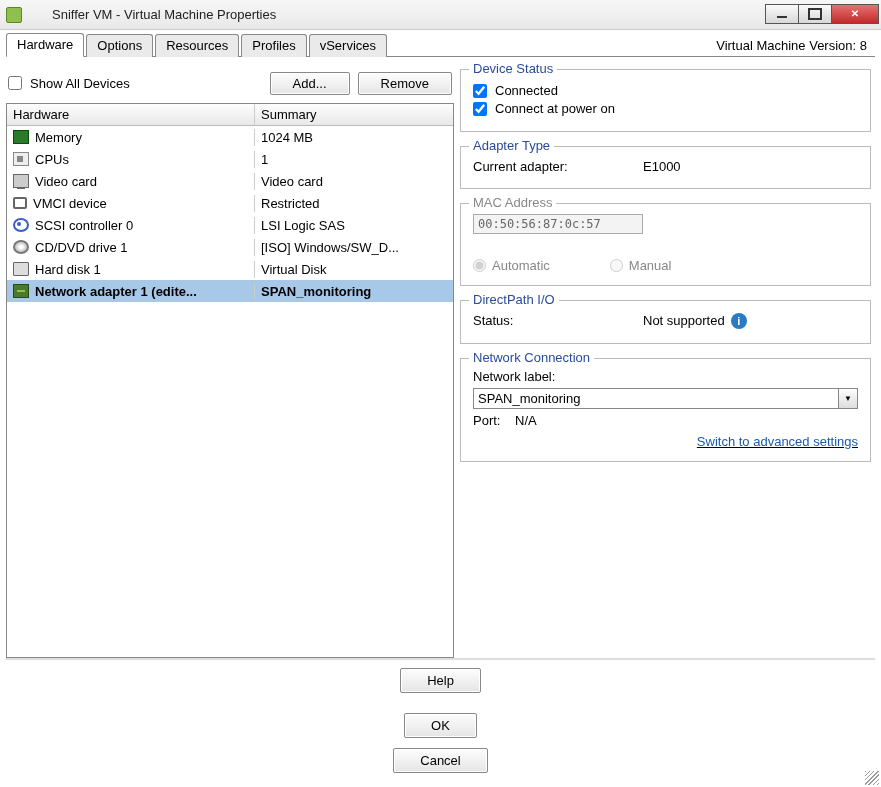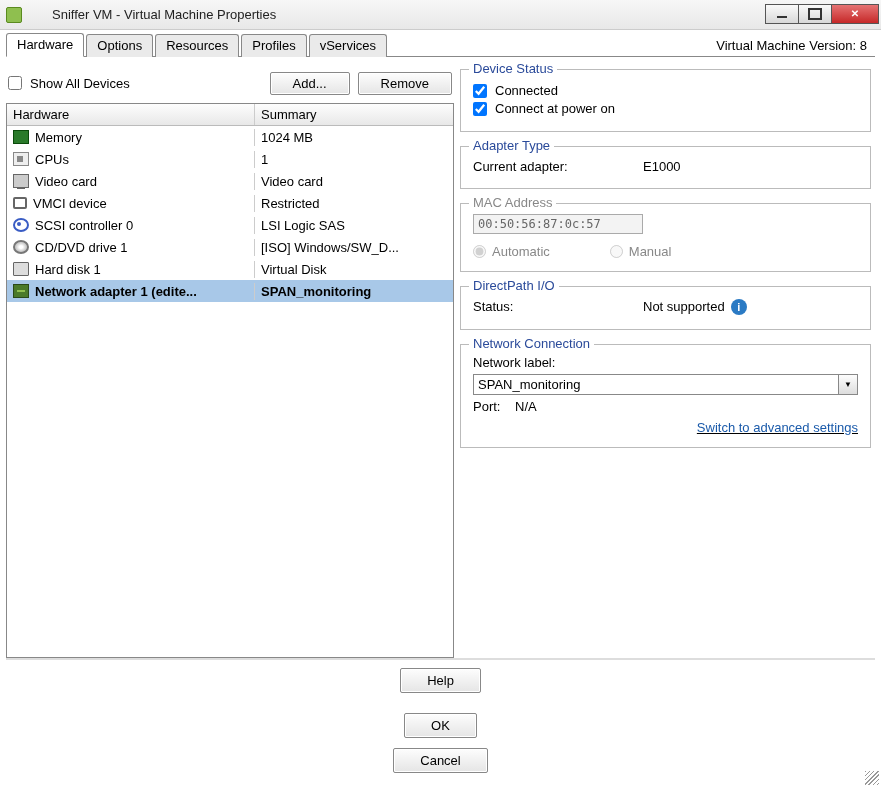--- a/index.html
+++ b/index.html
@@ -50,21 +50,21 @@
 .ico-net::after{content:"";display:block;width:8px;height:2px;background:#8fbf4f;margin:5px auto;}
 .right{flex:1;display:flex;flex-direction:column;gap:8px;padding-right:4px;}
 .fset{border:1px solid #bbb;border-radius:0;padding:10px 12px 12px 12px;position:relative;margin-top:6px;}
 .fset-title{position:absolute;top:-9px;left:8px;background:#fff;padding:0 4px;font-size:13px;color:#2a4a9a;}
 .chkrow{display:flex;align-items:center;gap:8px;font-size:13px;margin:3px 0;}
 .chkrow input{width:14px;height:14px;}
 .kvrow{display:flex;font-size:13px;margin:2px 0;}
 .kvrow .k{width:170px;}
 .disabled{color:#888;}
 .macinput{width:170px;padding:2px 4px;border:1px solid #aaa;background:#f3f3f3;color:#666;font-family:monospace;font-size:12px;}
-.radiorow{display:flex;gap:60px;margin-top:10px;}
+.radiorow{display:flex;gap:60px;margin-top:24px;}
 .radiorow label{display:flex;align-items:center;gap:6px;color:#888;}
 .radiorow input{width:13px;height:13px;}
 .info-icon{display:inline-block;width:16px;height:16px;border-radius:50%;background:#2a7ac4;color:#fff;text-align:center;font-size:11px;line-height:16px;font-weight:bold;margin-left:6px;}
 .combo{display:flex;width:100%;margin:4px 0;}
 .combo-input{flex:1;padding:2px 4px;border:1px solid #888;border-right:none;font-size:13px;background:#fff;}
 .combo-btn{width:20px;border:1px solid #888;background:linear-gradient(#fdfdfd,#ddd);display:flex;align-items:center;justify-content:center;}
 .combo-btn::after{content:"▼";font-size:8px;}
 .linkrow{text-align:right;margin-top:6px;text-decoration:underline;}
 .link{color:#1a5aaa;font-size:13px;cursor:pointer;}
 .footer{display:flex;padding:8px 6px;border-top:2px solid #ddd;gap:10px;align-items:center;flex-direction:column;}

